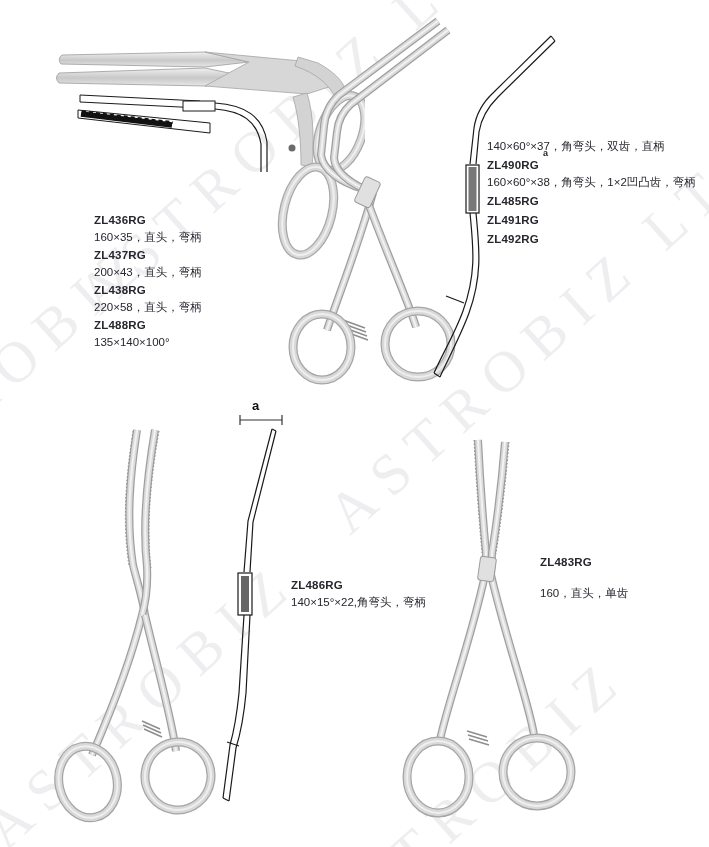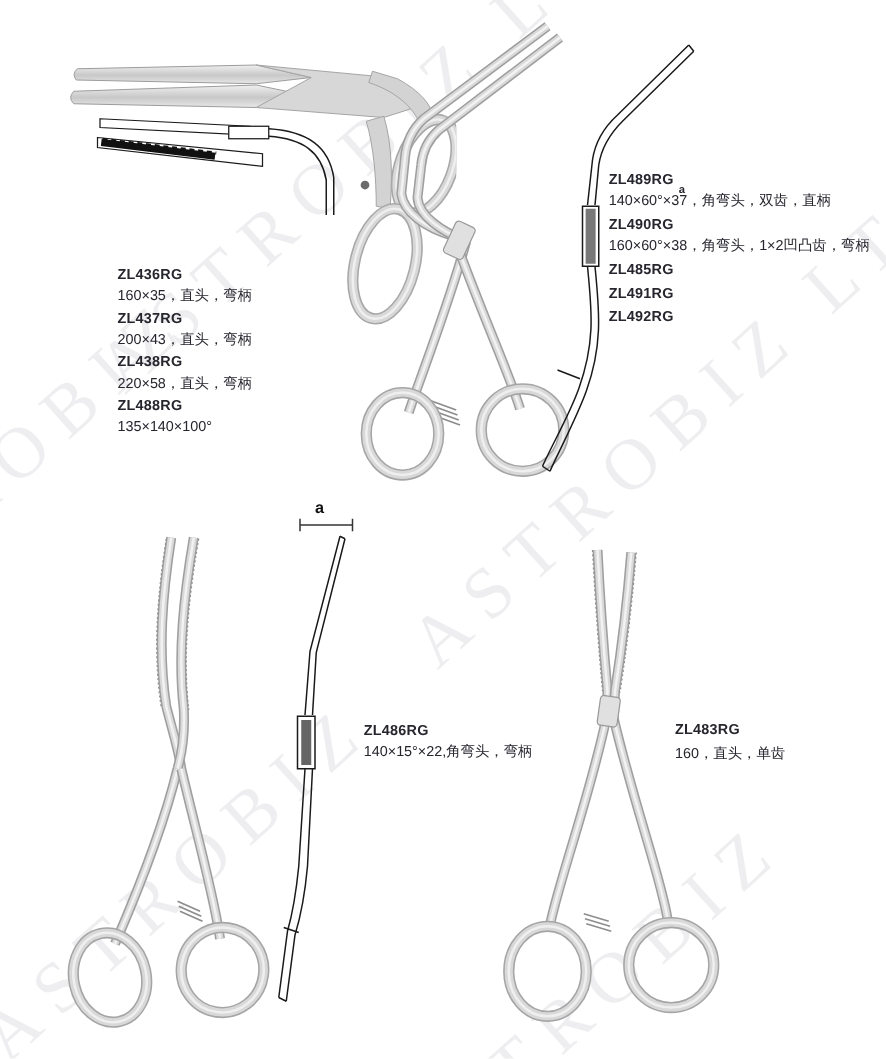--- a/index.html
+++ b/index.html
@@ -20,22 +20,22 @@
   .pgroup { position:absolute; }
   .pitem  { position:relative; }
   .pcode  { font-size:11.5px; font-weight:700; line-height:15px; letter-spacing:0.2px; }
   .pspec  { font-size:11.5px; line-height:15px; margin-top:2px; white-space:nowrap; }
   .g-left   { left:94px;  top:213px; }
   .g-left .pitem { margin-bottom:3px; }
   .g-right  { left:487px; top:137px; }
   .g-right .pitem { margin-bottom:4px; }
   .g-bmid   { left:291px; top:578px; }
   .g-bmid .pitem { margin-bottom:9px; }
-  .g-bright { left:540px; top:577px; }
-  .g-bright .pspec { margin-top:4px; }
+  .g-bright { left:540px; top:555px; }
+  .g-bright .pspec { margin-top:16px; }
   .supa { position:absolute; left:56px; top:9px; font-size:9px; font-weight:700; }
   .sufa { font-size:9px; font-weight:700; margin-left:8px; position:relative; top:2px; }
   
   .ill { position:absolute; }
   svg text.dima { font-family:"Liberation Sans",sans-serif; font-size:13px; font-weight:700; fill:#111; }
 </style>
 </head>
 <body>
 
 <div class="page">
@@ -231,21 +231,20 @@
       <div class="pspec">220×58，直头，弯柄</div>
     </div>
     <div class="pitem">
       <div class="pcode">ZL488RG</div>
       <div class="pspec">135×140×100°</div>
     </div>
   </div>
 
   <div class="pgroup g-right">
     <div class="pitem">
-      <div class="pcode">ZL489RG</div>
       <span class="supa">a</span>
       <div class="pspec">140×60°×37，角弯头，双齿，直柄</div>
     </div>
     <div class="pitem">
       <div class="pcode">ZL490RG</div>
       <div class="pspec">160×60°×38，角弯头，1×2凹凸齿，弯柄</div>
     </div>
     <div class="pitem">
       <div class="pcode">ZL485RG</div>
     </div>

